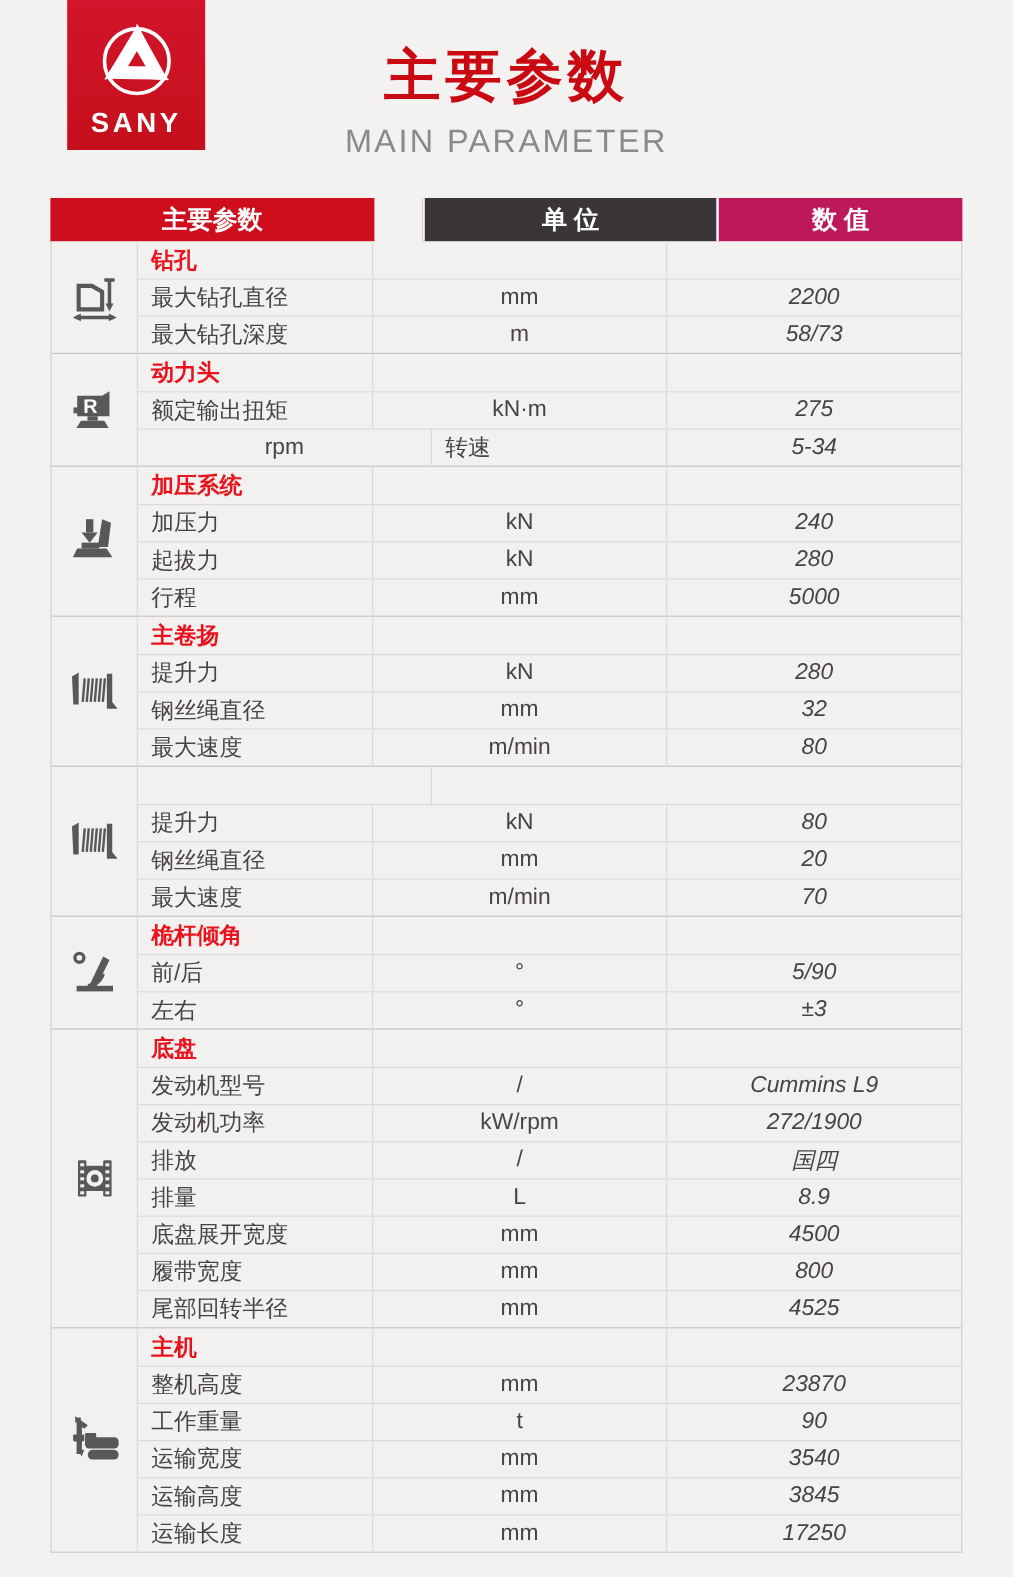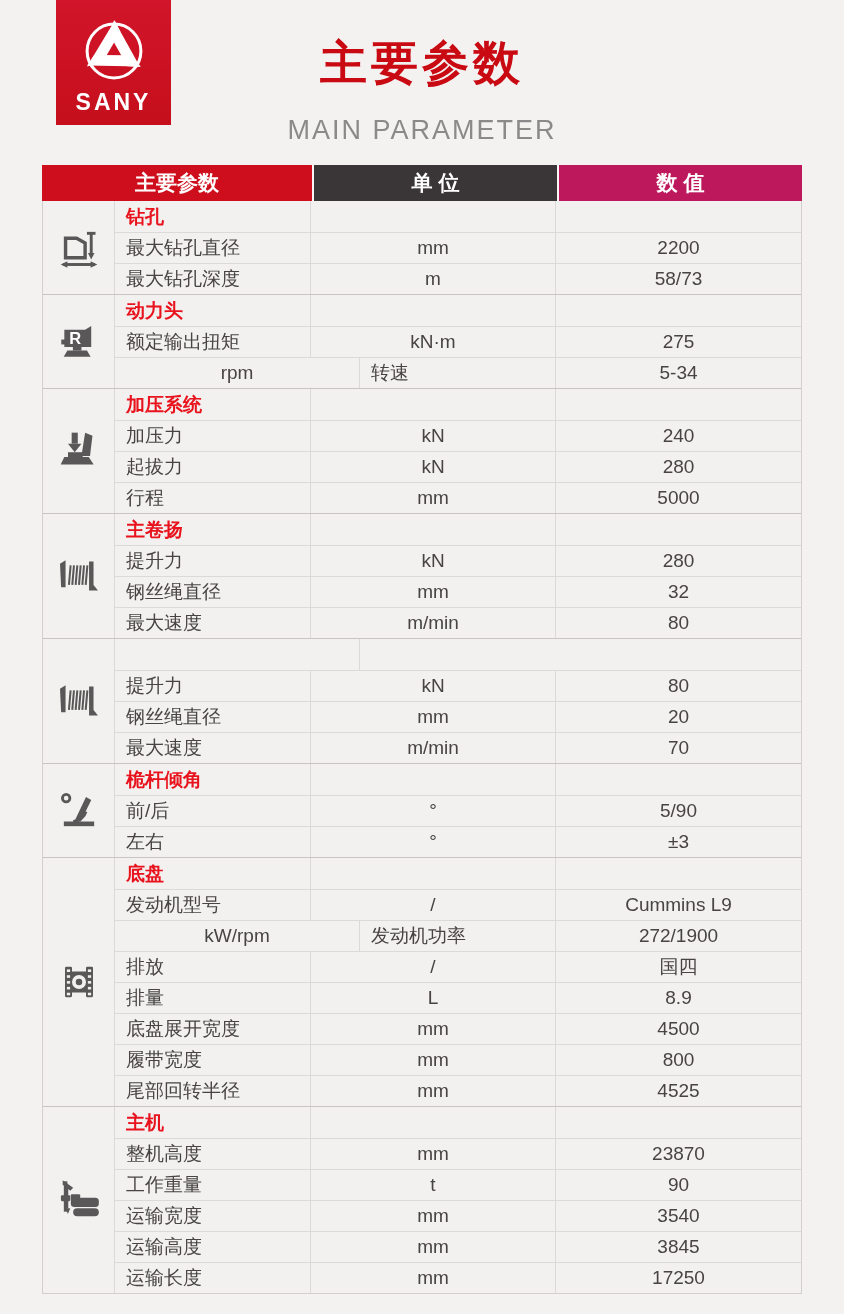--- a/index.html
+++ b/index.html
@@ -7,52 +7,52 @@
   body {
     background:#f3f2f1;
     font-family:"Liberation Sans","DejaVu Sans",sans-serif;
     position:relative;
     overflow:hidden;
   }
 
   
   .masthead { position:absolute; top:0; left:0; width:844px; text-align:center; }
   .title { padding-top:32px; font-size:47px; font-weight:bold; color:#c90a12; letter-spacing:4px; }
-  .subtitle { margin-top:20px; font-size:27px; color:#8b8a8a; letter-spacing:2px; }
+  .subtitle { margin-top:8px; font-size:27px; color:#8b8a8a; letter-spacing:2px; }
 
   .logo {
     position:absolute; left:56px; top:0; width:115px; height:125px;
     background:linear-gradient(180deg,#d2152a 0%,#c50f1c 100%);
     display:flex; flex-direction:column; align-items:center; z-index:2;
   }
   .logo-mark { margin-top:14px; }
   .logo-text { color:#ffffff; font-weight:bold; font-size:23px; letter-spacing:3px; margin-top:1px; }
 
   
   .table { position:absolute; left:42px; top:165px; width:760px; }
   .thead { display:flex; height:36px; }
   .th { display:flex; align-items:center; justify-content:center; color:#ffffff; font-weight:bold; font-size:21px; }
   .th-param { width:270px; background:#ce0e1c; }
-  .th-unit  { width:245px; background:#3a3637; border-left:2px solid #f7f6f5; }
+  .th-unit  { width:245px; background:#3a3637; border-left:2px solid #f7f6f5;margin-left:40px; }
   .th-value { flex:1; background:#be185d; border-left:2px solid #f7f6f5; }
 
   .tbody { border:1px solid #d2cfce; border-top:none; background:#f2f1f0; }
   .section { display:flex; border-bottom:1px solid #c7c4c3; }
   .section:last-child { border-bottom:none; }
   .icon-cell {
     width:72px; border-right:1px solid #dcdad9;
     display:flex; align-items:center; justify-content:center;
   }
   .rows { flex:1; display:flex; flex-direction:column; }
   .row { display:flex; height:31px; }
   .row + .row { border-top:1px solid #dcdad9; }
   .cell { display:flex; align-items:center; font-size:19px; color:#474443; }
   .c-left  { width:196px; padding-left:11px; border-right:1px solid #dcdad9; }
   .c-unit  { width:245px; justify-content:center; border-right:1px solid #dcdad9; }
-  .c-value { flex:1; justify-content:center; }
+  .c-value { flex:1; justify-content:center;font-style:italic; }
   .sec-head .c-left { color:#e8131d; font-weight:bold; }
 
   .icon-cell svg { display:block; }
 </style>
 </head>
 <body>
 
 <div class="masthead">
   <div class="title">主要参数</div>
   <div class="subtitle">MAIN PARAMETER</div>
@@ -338,22 +338,22 @@
         <div class="cell c-value"></div>
       </div>
 
   <div class="row">
     <div class="cell c-left">发动机型号</div>
     <div class="cell c-unit">/</div>
     <div class="cell c-value">Cummins L9</div>
   </div>
 
   <div class="row">
+    <div class="cell c-left">发动机功率</div>
     <div class="cell c-unit">kW/rpm</div>
-    <div class="cell c-left">发动机功率</div>
     <div class="cell c-value">272/1900</div>
   </div>
 
   <div class="row">
     <div class="cell c-left">排放</div>
     <div class="cell c-unit">/</div>
     <div class="cell c-value">国四</div>
   </div>
 
   <div class="row">

